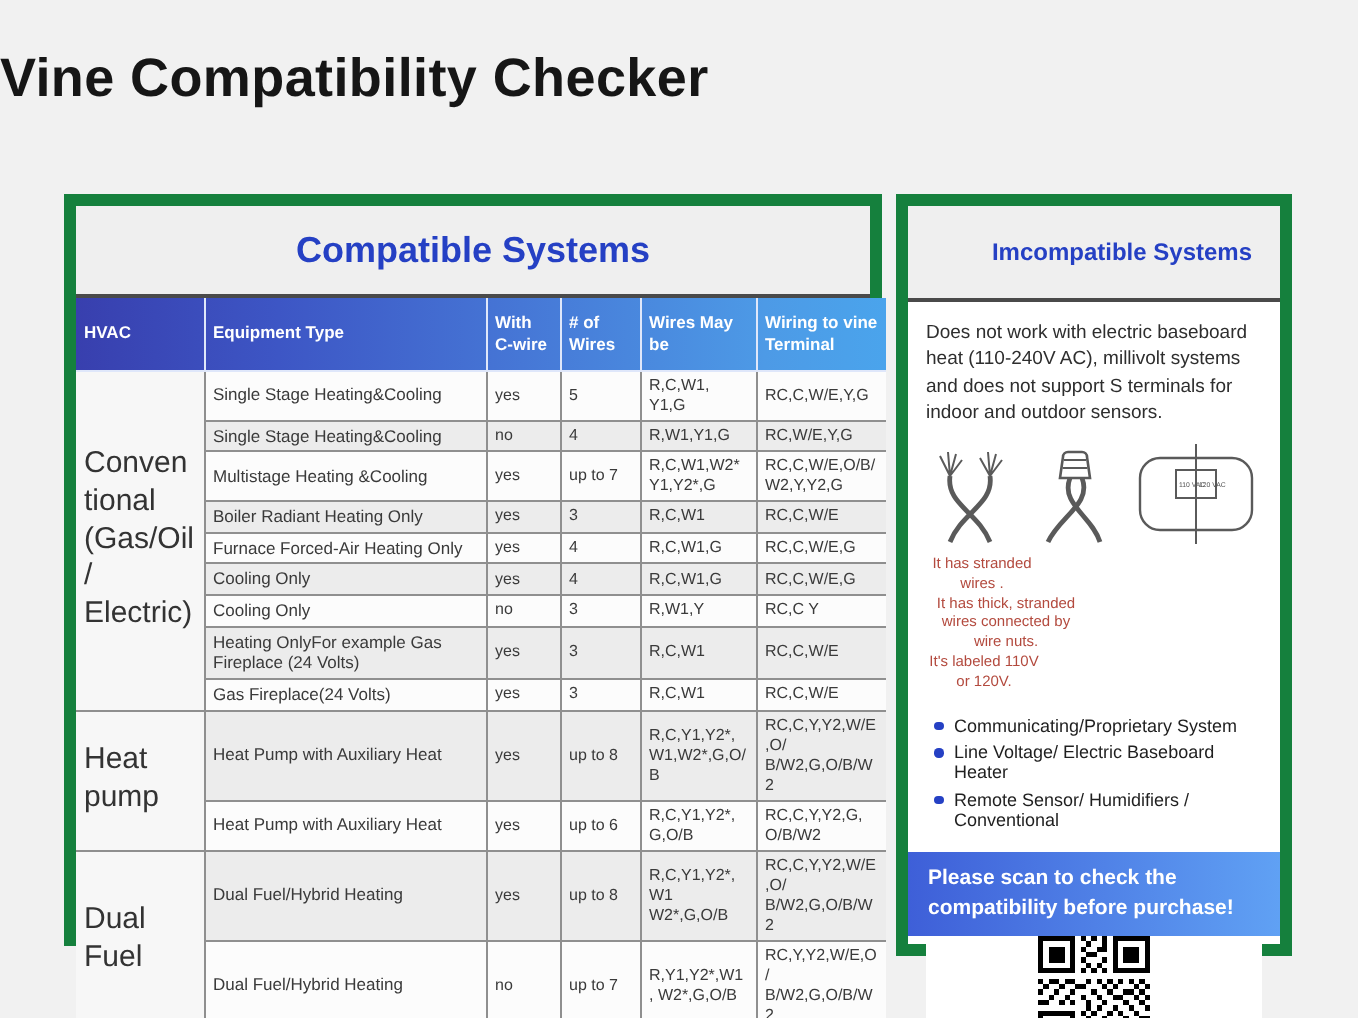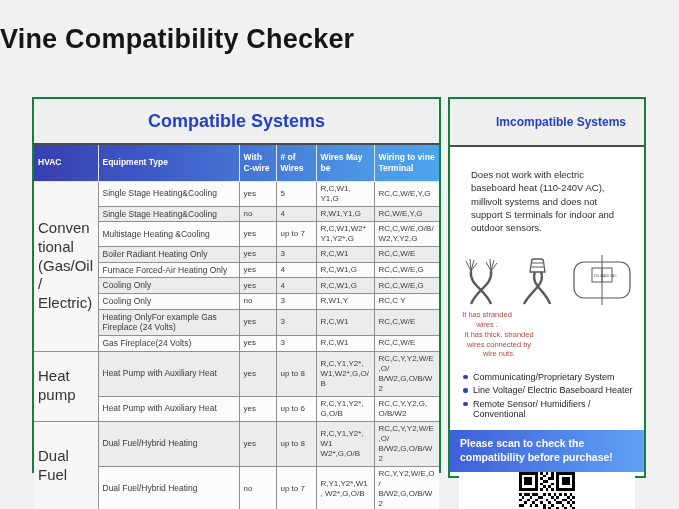--- a/index.html
+++ b/index.html
@@ -9,21 +9,21 @@
     background:#f1f1f1;
     font-family:"Liberation Sans", sans-serif;
   }
   .page-title {
     position:absolute; top:24px; left:0; width:100%; margin:0;
     text-align:left; font-size:27px; font-weight:800; color:#161616;
     letter-spacing:.2px;
   }
   .panel {
     position:absolute; top:97px; background:#ffffff;
-    border:2px solid #15803d;
+    border:6px solid #15803d;
   }
   .panel-header {
     background:#efefef; border-bottom:2px solid #4a4a4a;
     color:#2540c4; font-weight:bold; text-align:center;
     display:flex; align-items:center; justify-content:center;
   }
   
   .panel.left { left:32px; width:409px; height:376px; }
   .left .panel-header { height:46px; font-size:18px; }
   table.compat {
@@ -203,21 +203,21 @@
         <td>R,Y1,Y2*,W1, W2*,G,O/B</td>
         <td>RC,Y,Y2,W/E,O/ B/W2,G,O/B/W2</td>
       </tr>
     </tbody>
   </table>
 </section>
 
 <section class="panel right">
   <div class="panel-header">Imcompatible Systems</div>
   <div class="rp-body">
-    <p class="rp-text" style="margin:12px">Does not work with electric baseboard heat (110-240V AC), millivolt systems and does not support S terminals for indoor and outdoor sensors.</p>
+    <p class="rp-text" style="margin:0">Does not work with electric baseboard heat (110-240V AC), millivolt systems and does not support S terminals for indoor and outdoor sensors.</p>
 
     <div class="illos">
       <span class="illo">
         <svg width="42" height="48" viewBox="0 0 42 48">
           <path class="illo-stroke" stroke-width="2.4" d="M10 14 C 8 28, 24 32, 30 47"></path>
           <path class="illo-stroke" stroke-width="2.4" d="M30 14 C 32 28, 16 32, 10 47"></path>
           <path class="illo-thin" d="M10 14 L5 4 M10 14 L9 2 M10 14 L13 3 M10 14 L16 6"></path>
           <path class="illo-thin" d="M30 14 L25 5 M30 14 L29 2 M30 14 L33 3 M30 14 L36 6"></path>
         </svg>
       </span>
@@ -237,20 +237,21 @@
           <path class="illo-thin" d="M31 13 V27"></path>
           <text x="22.5" y="21.5" font-size="3.4" fill="#555">110 VAC</text>
           <text x="32.5" y="21.5" font-size="3.4" fill="#555">120 VAC</text>
         </svg>
       </span>
     </div>
 
     <div class="captions">
       <div class="caption c1">It has stranded wires .</div>
       <div class="caption c2">It has thick, stranded wires connected by wire nuts.</div>
+      <div class="caption c3">It's labeled 110V or 120V.</div>
     </div>
 
     <ul class="bullets">
       <li>Communicating/Proprietary System</li>
       <li>Line Voltage/ Electric Baseboard Heater</li>
       <li>Remote Sensor/ Humidifiers / Conventional</li>
     </ul>
 
     <div class="banner">Please scan to check the compatibility before purchase!</div>
 

